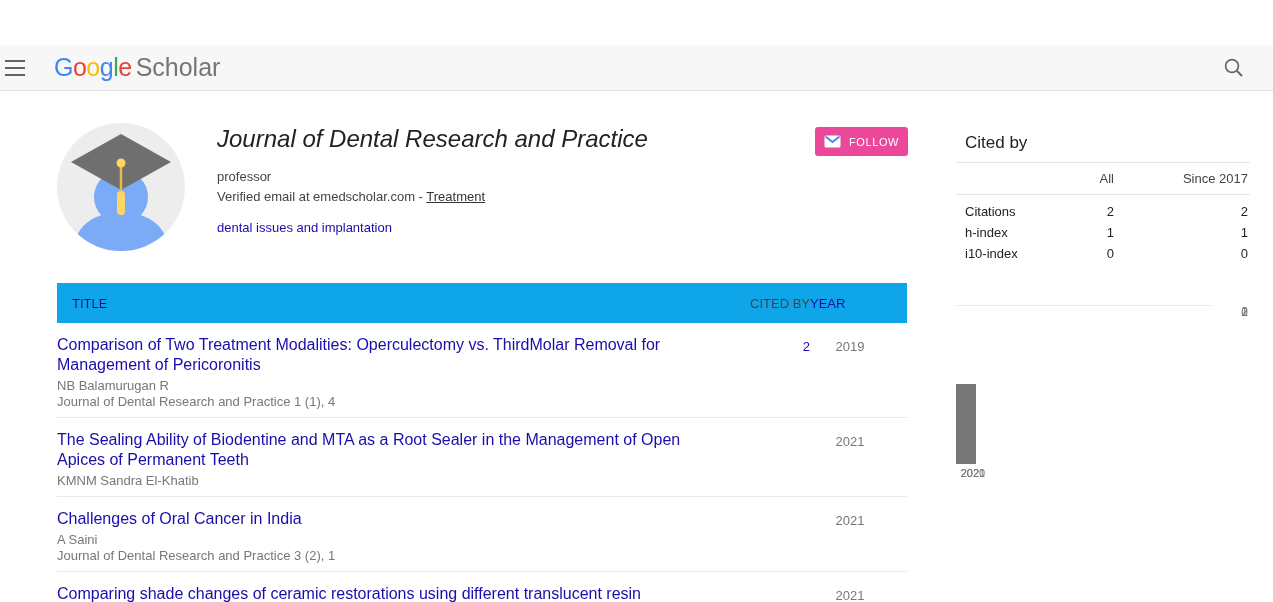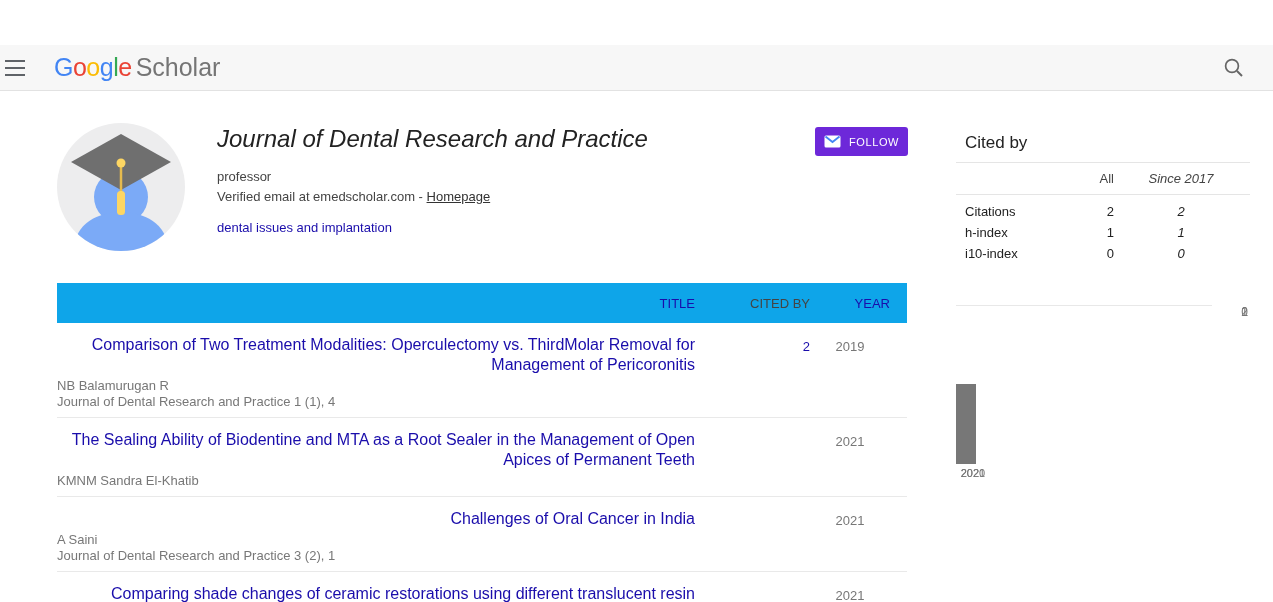--- a/index.html
+++ b/index.html
@@ -21,24 +21,24 @@
   .search-btn { margin-right:28px; cursor:pointer; display:flex; align-items:center; }
 
   
   .avatar { position:absolute; left:57px; top:78px; width:128px; height:128px; }
   .prof { position:absolute; left:217px; top:80px; width:560px; }
   .prof-name { font-size:24px; color:#222; font-weight:400; line-height:28px;font-style:italic; }
   .prof-role { margin-top:15px; font-size:13px; color:#444; line-height:17px; }
   .prof-verified { margin-top:3px; font-size:13px; color:#444; line-height:17px; }
   .prof-verified .hp { text-decoration:underline; color:#333; cursor:pointer; }
   .prof-interests { margin-top:14px; font-size:13px; line-height:17px; }
-  .link { color:#1a0dab; text-decoration:none; cursor:pointer;text-align:right; }
+  .link { color:#1a0dab; text-decoration:none; cursor:pointer; }
 
   .follow-btn { position:absolute; left:815px; top:82px; width:93px; height:29px;
-                background:#6d28d9; border:none; border-radius:3px; color:#fff;
+                background:#ec4899; border:none; border-radius:3px; color:#fff;
                 display:flex; align-items:center; justify-content:center; gap:8px;
                 font-size:11px; letter-spacing:0.6px; cursor:pointer;
                 font-family:"Liberation Sans", sans-serif; }
 
   
   .pubs { position:absolute; left:57px; top:238px; width:850px; }
   .pub-head { height:40px; background:#0ea5e9; display:flex; align-items:center;
               padding-right:17px; font-size:13px; }
   .col-title { flex:1; padding-left:15px; }
   .col-cited { width:115px; text-align:right; color:#444; }
@@ -53,21 +53,21 @@
 
   
   .sidebar { position:absolute; left:956px; top:78px; width:294px; }
   .cb-title { font-size:17px; color:#222; padding:10px 0 0 9px; line-height:20px; }
   .cb-table { margin-top:9px; }
   .cb-hrow { display:flex; border-top:1px solid #e5e5e5; border-bottom:1px solid #e5e5e5;
              padding:8px 0; font-size:13px; color:#444; margin-bottom:6px; }
   .cb-row { display:flex; font-size:13px; line-height:21px; color:#222; }
   .cb-label { flex:1; padding-left:9px; text-align:left; }
   .cb-all   { width:60px;  text-align:right; }
-  .cb-since { width:136px; text-align:center; padding-right:2px;font-style:italic; }
+  .cb-since { width:136px; text-align:right; padding-right:2px; }
 
   
   .chart { position:absolute; left:0; top:182px; width:294px; height:200px; }
   .gridline { position:absolute; left:0; width:256px; height:1px; background:#e8e8e8; }
   .ytick { position:absolute; right:2px; width:30px; text-align:right;
            font-size:12px; color:#777; }
   .bar { position:absolute; width:20px; background:#777; bottom:41px; cursor:pointer; }
   .xtick { position:absolute; top:162px; width:34px; text-align:center;
            font-size:11px; color:#777; }
 </style>
@@ -109,21 +109,21 @@
       <polygon points="64,11 114,39 64,67 14,39" fill="#6f6f6f"></polygon>
       <line x1="64" y1="40" x2="64" y2="72" stroke="#e6bb4e" stroke-width="2.5"></line>
       <circle cx="64" cy="40" r="4.5" fill="#fdd663"></circle>
       <rect x="60" y="68" width="8" height="24" rx="3.5" fill="#fdd663"></rect>
     </svg>
   </div>
 
   <div class="prof">
     <div class="prof-name">Journal of Dental Research and Practice</div>
     <div class="prof-role">professor</div>
-    <div class="prof-verified"><span>Verified email at emedscholar.com - </span><span class="hp">Homepage</span></div>
+    <div class="prof-verified"><span>Verified email at emedscholar.com - </span><span class="hp">Treatment</span></div>
     <div class="prof-interests"><span class="link">dental issues and implantation</span></div>
   </div>
 
   <button class="follow-btn">
     <svg width="17" height="13" viewBox="0 0 17 13">
       <rect x="0.5" y="0.5" width="16" height="12" rx="1.5" fill="#fff"></rect>
       <path d="M1.5 1.5 L8.5 7 L15.5 1.5" fill="none" stroke="#4285f4" stroke-width="1.8"></path>
     </svg>
     <span>FOLLOW</span>
   </button>

